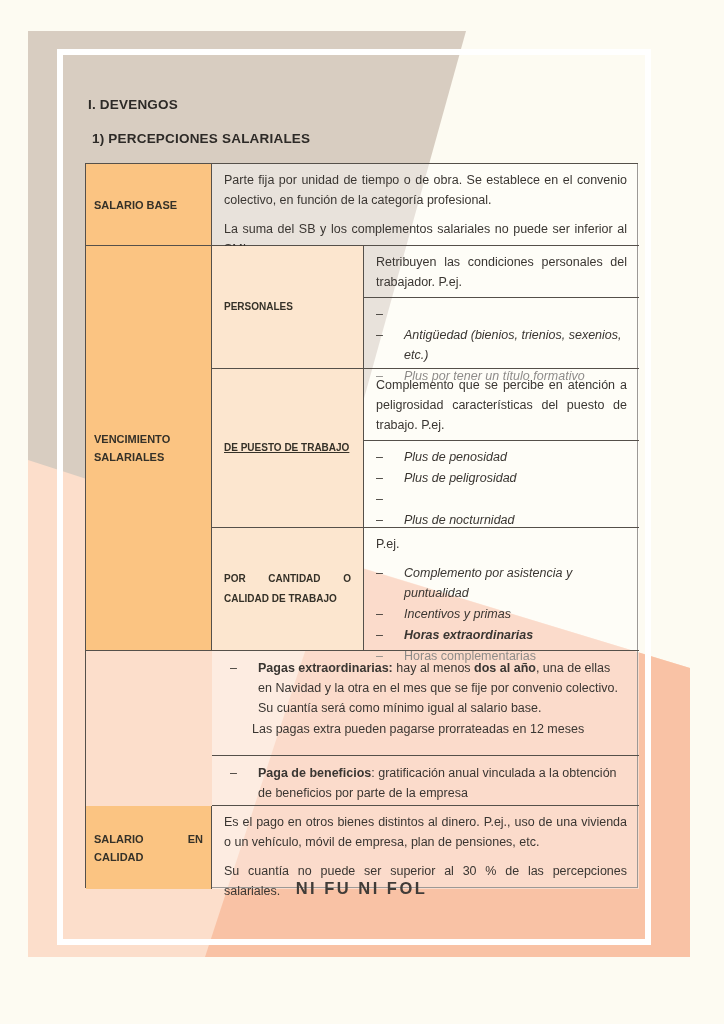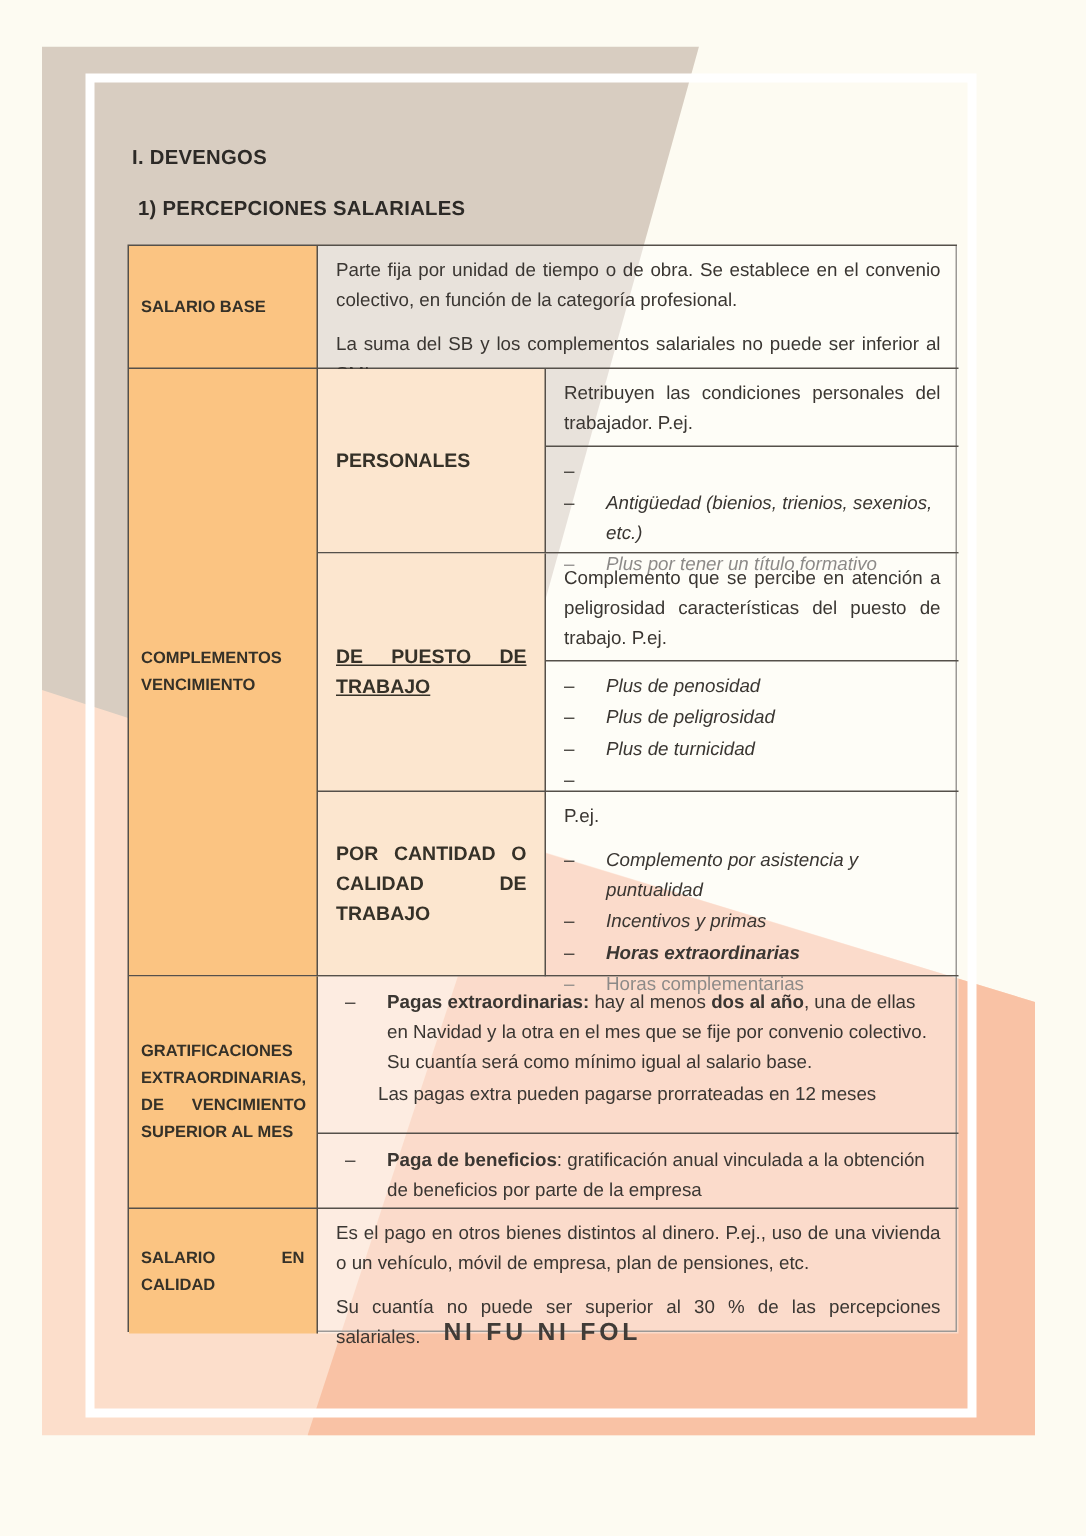--- a/index.html
+++ b/index.html
@@ -37,21 +37,21 @@
   .lbl{
     background:var(--cell-orange,#fbc482);
     font-weight:bold;font-size:11px;line-height:18px;
     display:flex;align-items:center;
     padding:6px 8px;text-align:justify;
     border-right:1px solid var(--table-border,#55504a);
     color:#353128;
   }
   .sublbl{
     background:var(--cell-peach,#fce6cf);
-    font-weight:bold;font-size:13px;line-height:20px;
+    font-weight:bold;font-size:10px;line-height:20px;
     display:flex;align-items:center;
     padding:0 12px;text-align:justify;
     border-right:1px solid var(--table-border,#55504a);
     color:#353128;
   }
   .desc{
     background:rgba(255,255,255,0.42);
     padding:0;
   }
   .bb{border-bottom:1px solid var(--table-border,#55504a);}
@@ -94,21 +94,21 @@
     <div class="subtitle">1) PERCEPCIONES SALARIALES</div>
 
     <div class="tbl">
 
       <div class="cell lbl row1 bb">SALARIO BASE</div>
       <div class="cell desc span2 row1 bb pad">
         <p>Parte fija por unidad de tiempo o de obra. Se establece en el convenio colectivo, en función de la categoría profesional.</p>
         <p>La suma del SB y los complementos salariales no puede ser inferior al SMI.</p>
       </div>
 
-      <div class="cell lbl c-complementos bb">COMPLEMENTOS VENCIMIENTO</div>
+      <div class="cell lbl c-complementos bb">VENCIMIENTO SALARIALES</div>
 
       <div class="cell sublbl bb" style="grid-row:2;grid-column:2;">PERSONALES</div>
       <div class="cell desc bb" style="grid-row:2;grid-column:3;">
         <div class="desc-top h52">
           <p>Retribuyen las condiciones personales del trabajador.  P.ej.</p>
         </div>
         <div class="bullets">
           <div class="bullet">
             <span class="dash">–</span>
           </div>
@@ -132,24 +132,24 @@
           <div class="bullet">
             <span class="dash">–</span>
             <span class="txt"><span class="i">Plus de penosidad</span></span>
           </div>
           <div class="bullet">
             <span class="dash">–</span>
             <span class="txt"><span class="i">Plus de peligrosidad</span></span>
           </div>
           <div class="bullet">
             <span class="dash">–</span>
-            <span class="txt"><span class="i">Plus de turnicidad</span></span>
-          </div>
-          <div class="bullet">
-            <span class="dash">–</span>
+          </div>
+          <div class="bullet">
+            <span class="dash">–</span>
+            <span class="txt"><span class="i">Plus de nocturnidad</span></span>
           </div>
         </div>
       </div>
 
       <div class="cell sublbl bb" style="grid-row:4;grid-column:2;">POR CANTIDAD O CALIDAD DE TRABAJO</div>
       <div class="cell desc bb pad" style="grid-row:4;grid-column:3;">
         <p>P.ej.</p>
         <div class="bullets" style="padding:8px 0 0 0;">
           <div class="bullet">
             <span class="dash" style="padding-left:0;">–</span>
@@ -163,21 +163,20 @@
             <span class="dash" style="padding-left:0;">–</span>
             <span class="txt"><span class="b i">Horas extraordinarias</span></span>
           </div>
           <div class="bullet">
             <span class="dash" style="padding-left:0;">–</span>
             <span class="txt"><span>Horas complementarias</span></span>
           </div>
         </div>
       </div>
 
-      <div class="cell lbl c-gratif bb">GRATIFICACIONES EXTRAORDINARIAS, DE VENCIMIENTO SUPERIOR AL MES</div>
       <div class="cell desc span2 bb pad" style="grid-row:5;">
         <div class="bullet gr-item">
           <span class="dash">–</span>
           <span class="txt"><span class="b">Pagas extraordinarias:</span><span> hay al menos </span><span class="b">dos al año</span><span>, una de ellas en Navidad y la otra en el mes que se fije por convenio colectivo. Su cuantía será como mínimo igual al salario base.</span></span>
         </div>
         <div class="extra-line">Las pagas extra pueden pagarse prorrateadas en 12 meses</div>
       </div>
       <div class="cell desc span2 bb pad" style="grid-row:6;">
         <div class="bullet gr-item">
           <span class="dash">–</span>

